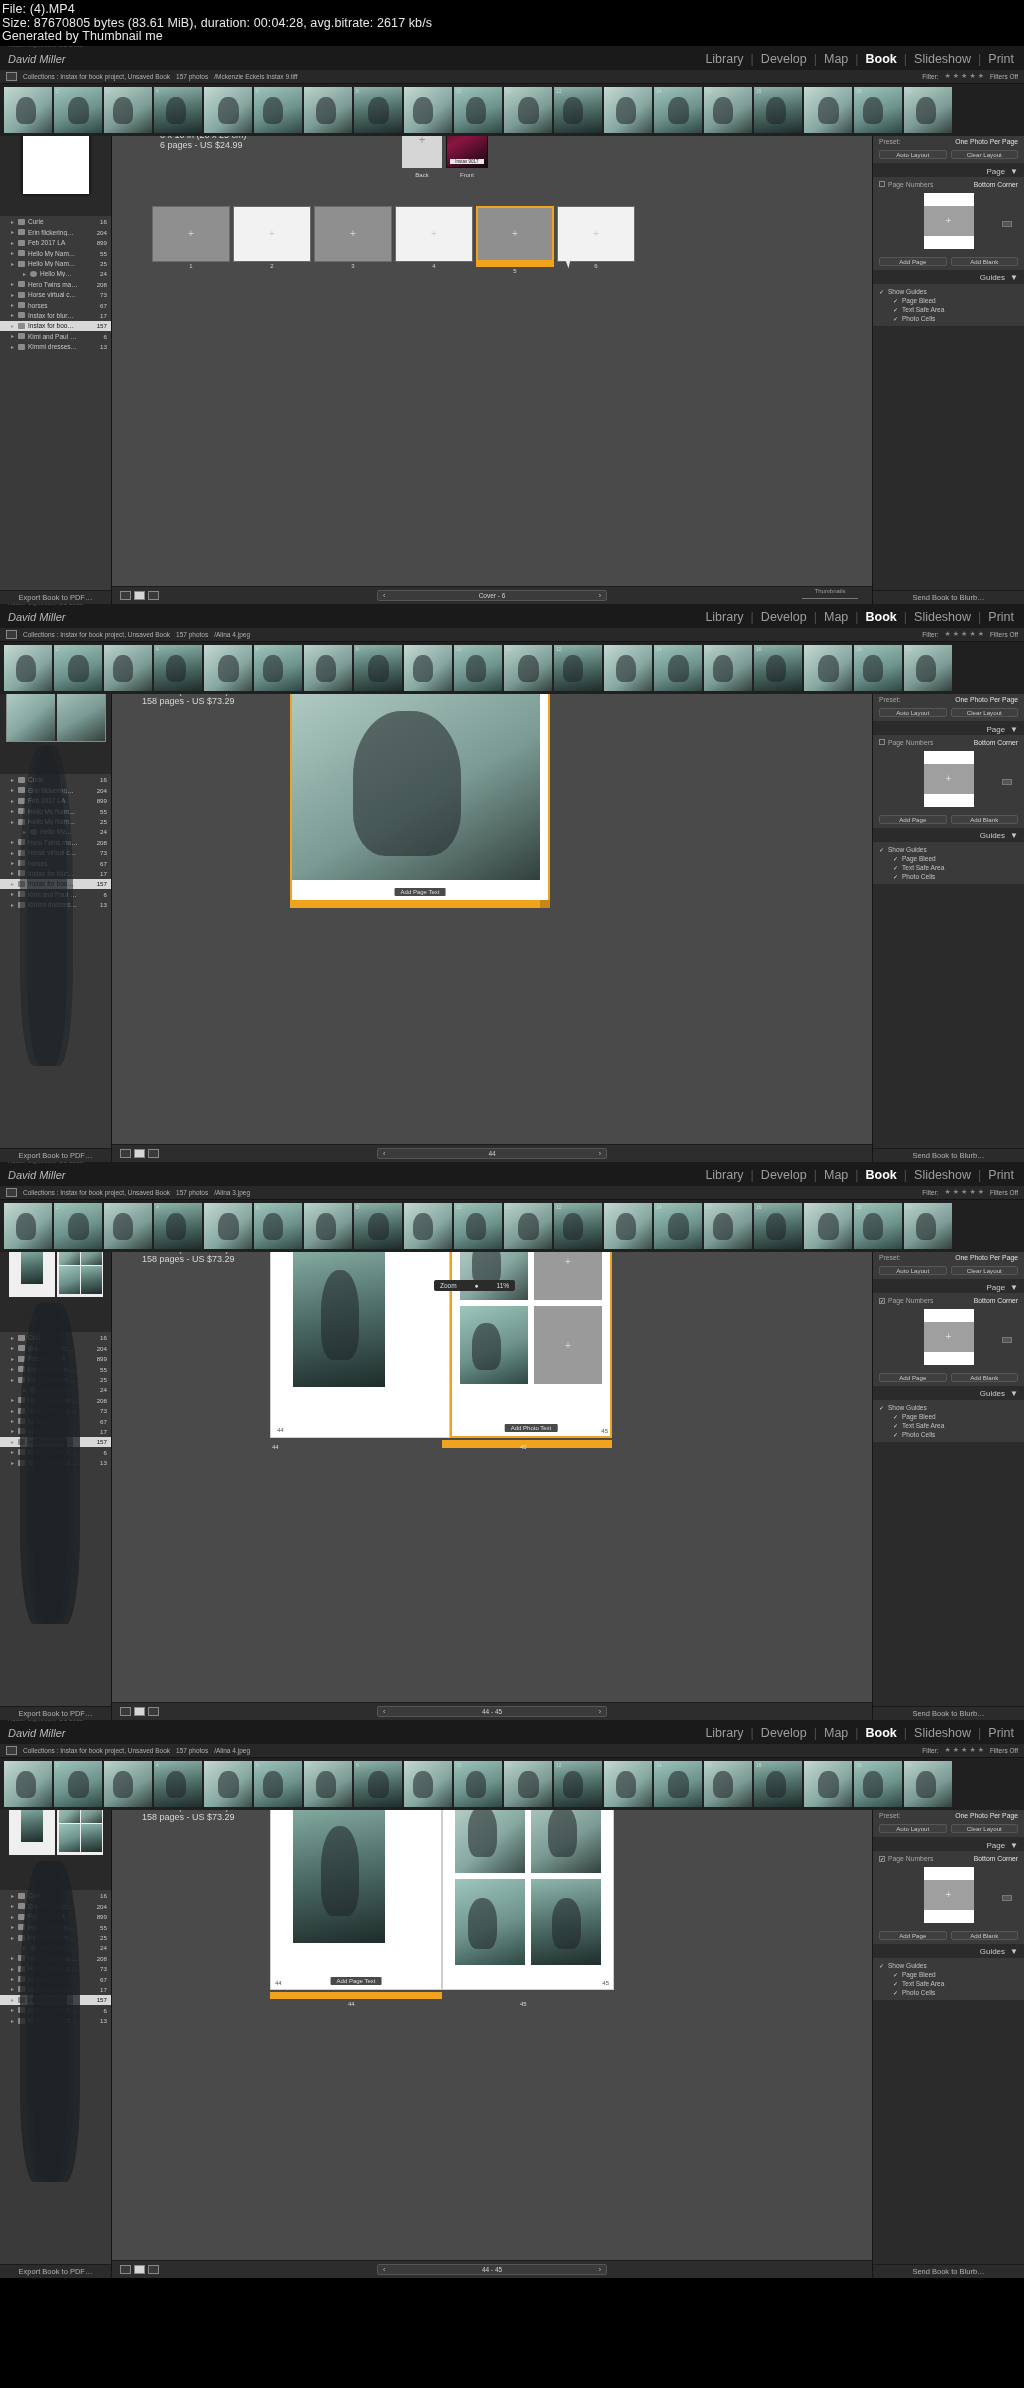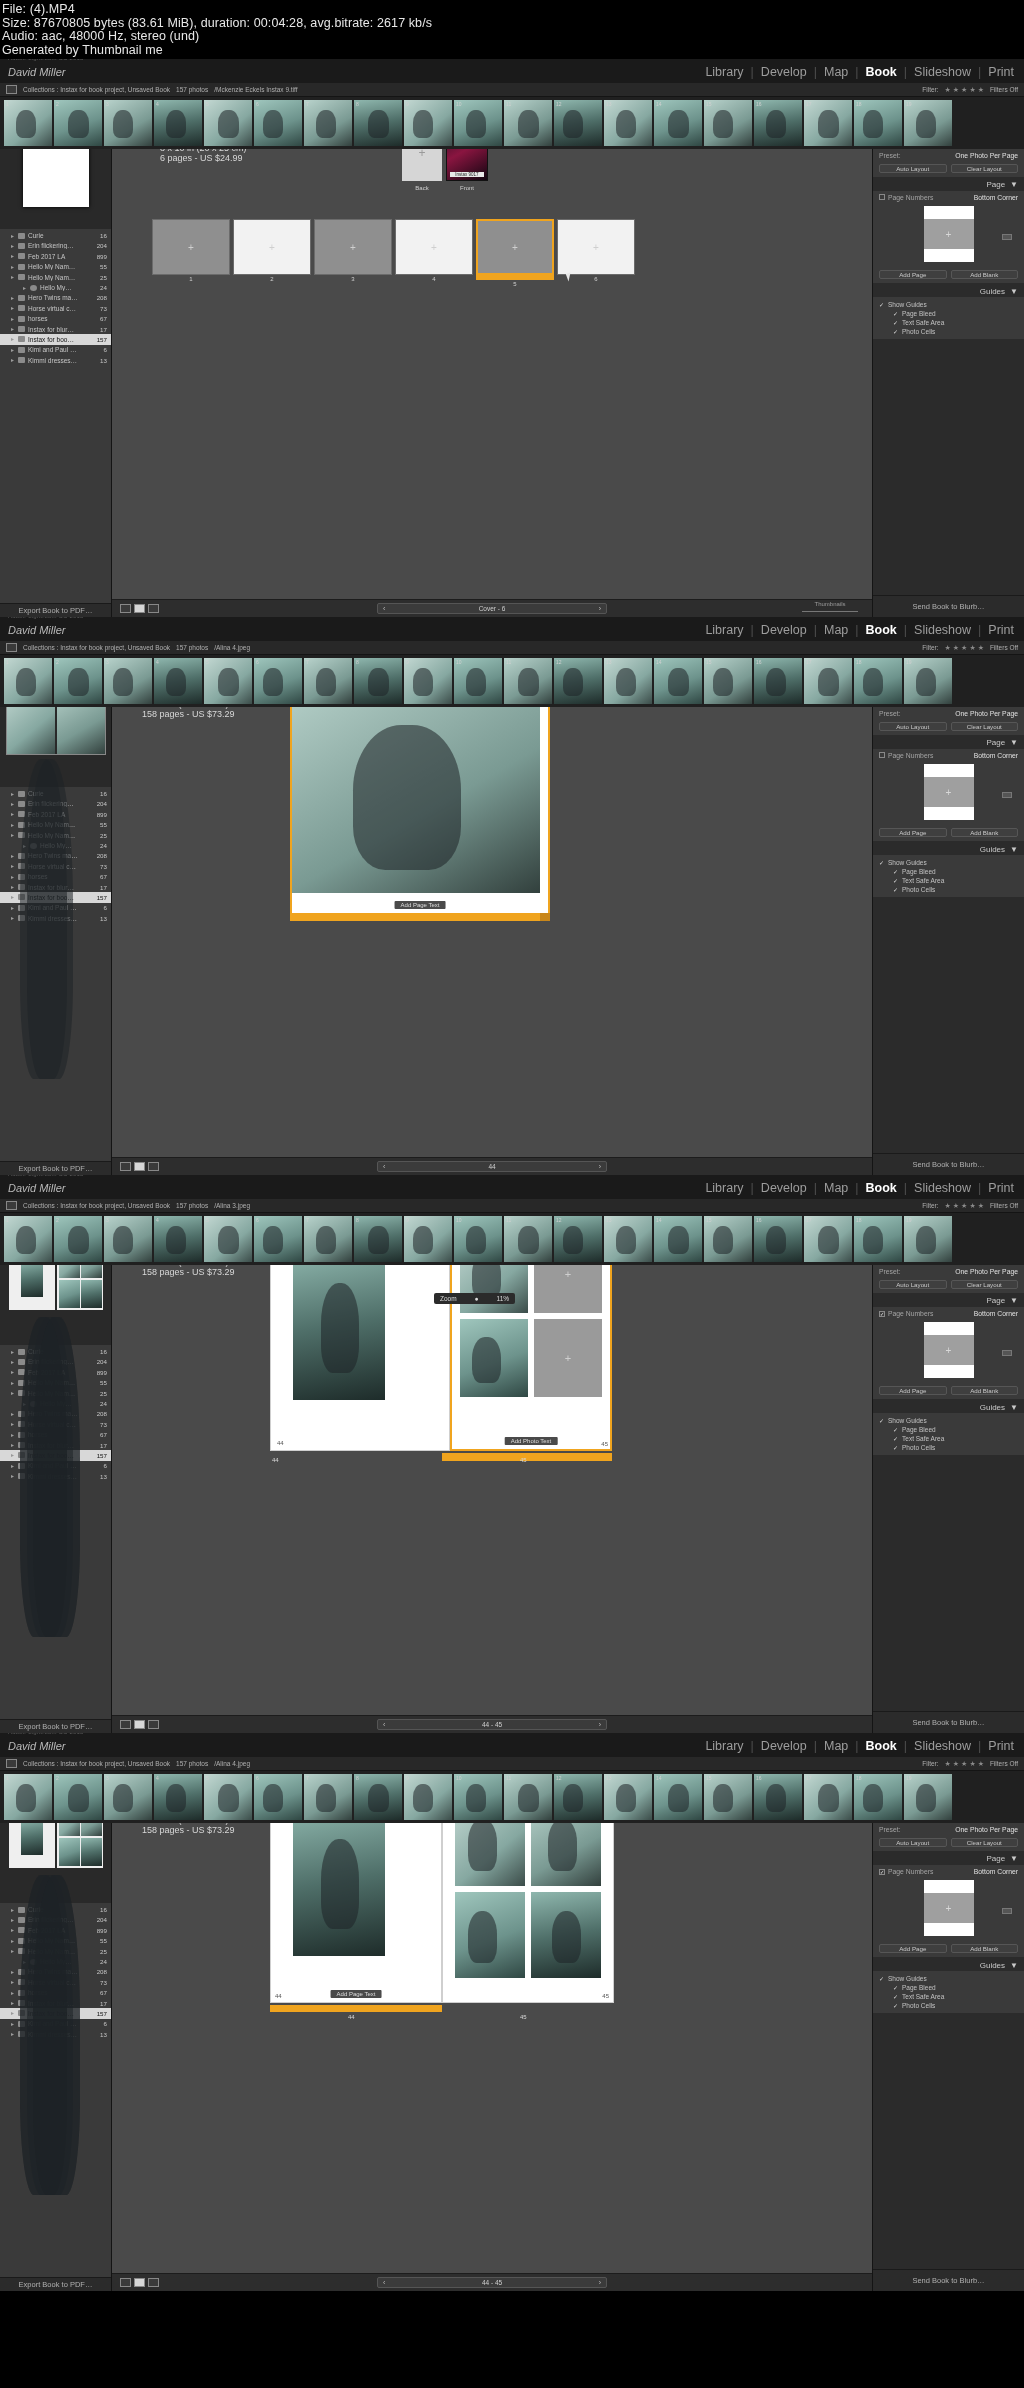--- a/index.html
+++ b/index.html
@@ -74,42 +74,41 @@
   .rbtns2 > div { flex:1;}
   .pgprev { background:#3a3a3a; padding:4px; display:flex; justify-content:center; align-items:center; position:relative; }
   .pgprev .sheetm { background:#9f9f9f; width:50px; height:56px; position:relative; display:flex; align-items:center; justify-content:center; color:#d8d8d8; font-size:10px;}
   .pgprev .sheetm:before{content:"";position:absolute;left:0;right:0;top:0;height:13px;background:#fff;}
   .pgprev .sheetm:after{content:"";position:absolute;left:0;right:0;bottom:0;height:13px;background:#fff;}
   .pgprev .sidebtn{position:absolute;right:6px;top:50%;width:10px;height:6px;background:#555;border:1px solid #777;}
   .guides { background:#3a3a3a; padding:3px 6px; }
   .gline { display:flex; align-items:center; gap:4px; height:9px; font-size:6.5px; color:#c3c3c3;}
   .gline.ind { padding-left:14px;}
   .chk { color:#dcdcdc; font-size:6px;}
-  .rp-foot { margin-top:auto; height:22px; border-top:1px solid #1a1a1a; display:flex; align-items:center; justify-content:center; font-size:7.5px; color:#b0b0b0;}
+  .rp-foot { margin-top:auto; height:14px; border-top:1px solid #1a1a1a; display:flex; align-items:center; justify-content:center; font-size:7.5px; color:#b0b0b0;}
 
   
   .fs { height:66px; background:#202020; position:relative;}
   .fs-bar { height:14px; background:#282828; display:flex; align-items:center; font-size:6.5px; color:#b0b0b0; gap:6px; padding:0 6px; border-bottom:1px solid #141414;}
   .fs-bar .grow { flex:1;}
   .fs-strip { height:52px; display:flex; gap:2px; padding:3px 4px; overflow:hidden; align-items:center;}
   .thumb { width:48px; height:46px; background:#2f2f2f; position:relative; flex:none; overflow:hidden;}
   .thumb .n { position:absolute; top:1px; left:2px; font-size:5px; color:#cfcfcf;}
   .stars { display:flex; gap:2px; color:#8a8a8a; font-size:7px;}
   .addtext { position:absolute; bottom:4px; left:50%; transform:translateX(-50%); background:#4a4a4a; color:#ddd; font-size:6px; padding:1px 6px; border-radius:1px;}
   .selbar { background:#f0a41e; height:5px;}
   .tooltipz { position:absolute; background:#2b2b2b; color:#ddd; font-size:6.5px; padding:2px 6px; border-radius:2px; display:flex; gap:18px; align-items:center;}
   .cursor { position:absolute; width:0; height:0; border-left:5px solid #e8e8e8; border-bottom:8px solid transparent; transform:rotate(-20deg); }
 </style>
 </head>
 <body>
 
 <div class="meta">
   <div>File:  (4).MP4</div>
   <div>Size: 87670805 bytes (83.61 MiB), duration: 00:04:28, avg.bitrate: 2617 kb/s</div>
-  <div>Audio: aac, 48000 Hz, stereo (und)</div>
   <div>Generated by Thumbnail me</div>
 </div>
 
 <div id="panels-root">
     <div class="lr">
       <div class="lr-top">
         <span class="lr-app">Adobe Lightroom CC 2015</span>
         <span class="lr-user">David Miller</span>
         <span class="modules">
           <span class="m ">Library</span>

